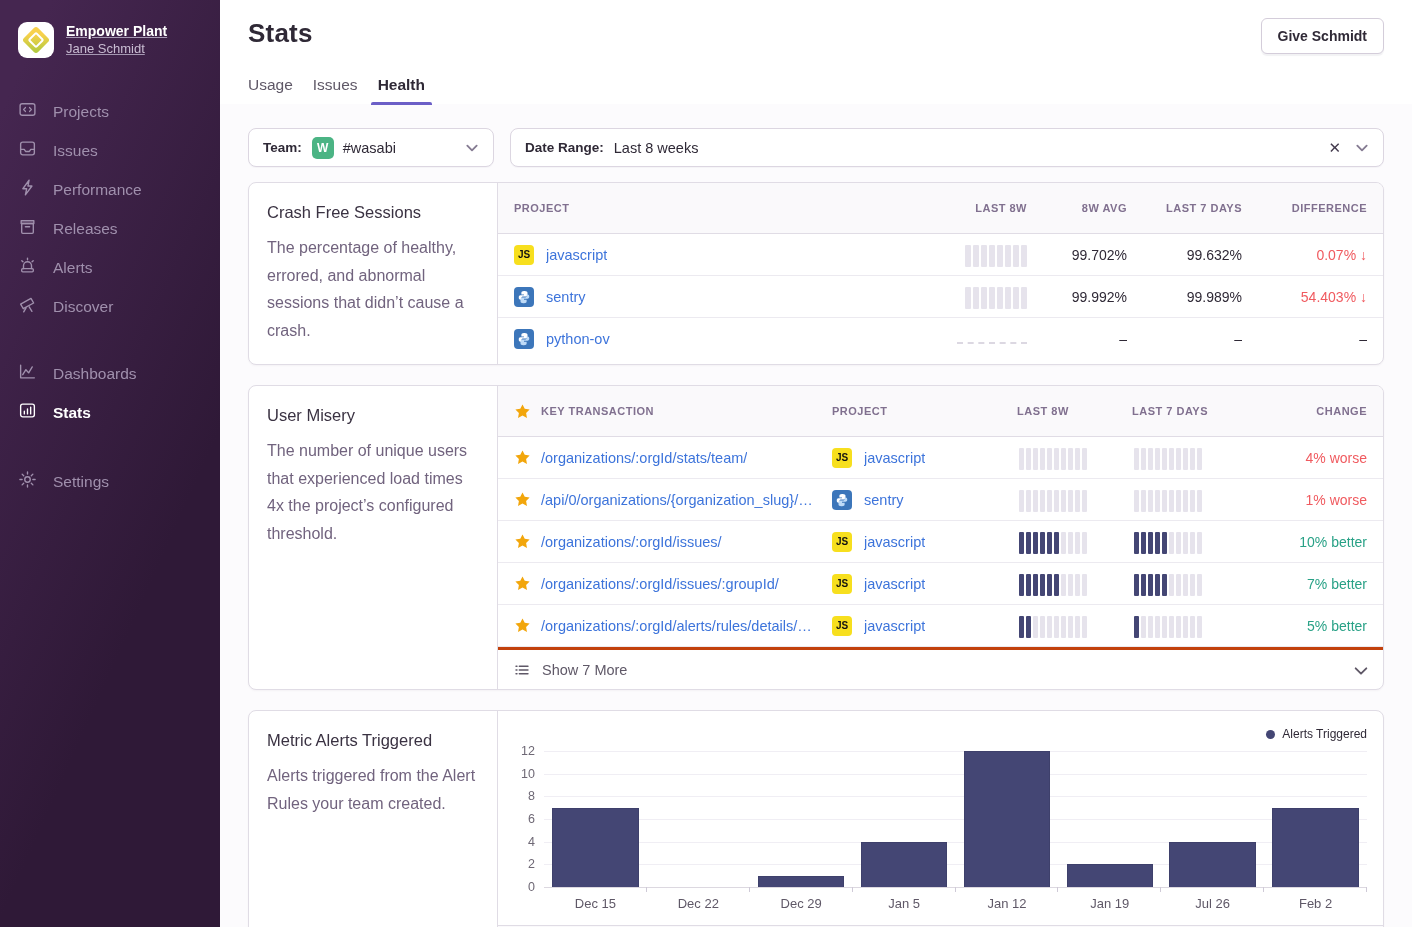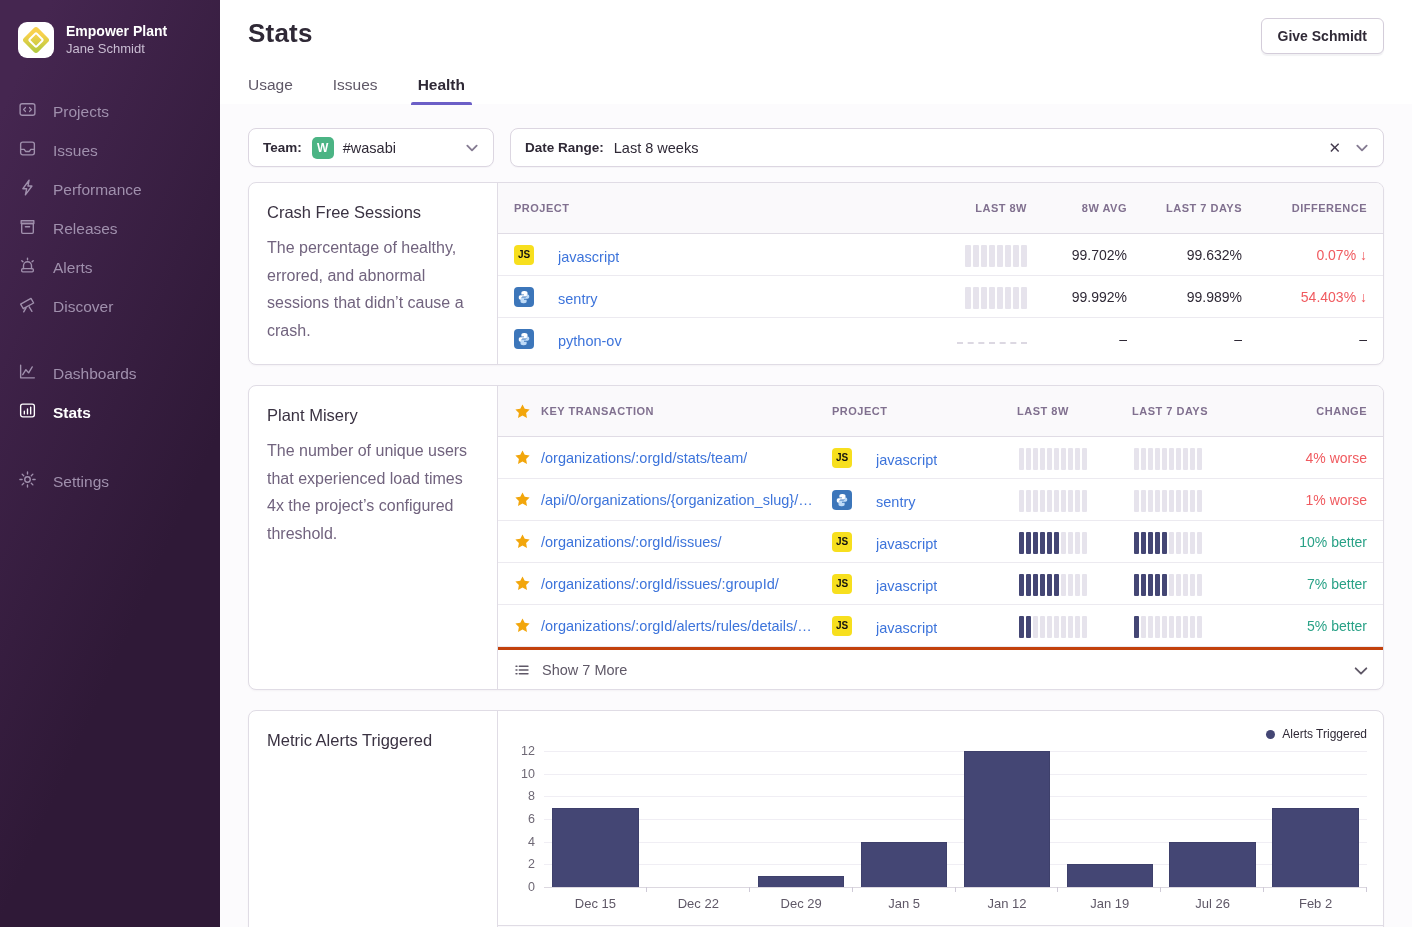--- a/index.html
+++ b/index.html
@@ -8,41 +8,41 @@
 
   
   .sidebar { width:220px; height:100%; flex:0 0 220px;
     background:linear-gradient(294.17deg,#2f1937 35%,#452650 92%);
     color:#a598b2; display:flex; flex-direction:column; padding:22px 0 18px; }
   .org { display:flex; align-items:center; gap:12px; padding:0 18px; margin-bottom:34px; cursor:pointer; }
   .org-logo { width:36px; height:36px; background:#fff; border-radius:9px; position:relative; flex:0 0 36px; }
   .org-logo .diamond { position:absolute; inset:8px; transform:rotate(45deg);
     background:linear-gradient(135deg,#f8d14c 30%,#a9c93d 100%); border-radius:3px; }
   .org-logo .diamond-inner { position:absolute; inset:4px; border:2px solid #fff; border-radius:2px; }
-  .org-names { line-height:1.25; }
+  .org-names { line-height:1.25;text-decoration:underline; }
   .org-name { color:#fff; font-weight:700; font-size:14px; }
   .org-user { color:#c9bdd2; font-size:13px; }
   .nav { display:flex; flex-direction:column; }
   .nav-item { display:flex; align-items:center; gap:16px; padding:8px 18px; font-size:15.5px;
     color:#a090ad; cursor:pointer; }
   .nav-item svg { width:19px; height:19px; stroke:currentColor; fill:none;
     stroke-width:1.3; stroke-linecap:round; stroke-linejoin:round; }
   .nav-item.active { color:#ffffff; font-weight:600; }
   .nav-gap { height:28px; }
   .nav-gap-lg { height:30px; }
 
   
   .main { flex:1; display:flex; flex-direction:column; min-width:0; }
   .main-header { background:#fff; padding:18px 28px 0; }
   .header-top { display:flex; align-items:flex-start; justify-content:space-between; }
   .page-title { font-size:26px; font-weight:700; color:#2f2936; letter-spacing:.2px; }
   .feedback-btn { background:#fff; border:1px solid #d4cdda; border-radius:6px; padding:9px 16px;
     font-size:14px; font-weight:600; color:#2f2936; cursor:pointer;
     box-shadow:0 2px 1px rgba(40,30,60,.06); font-family:inherit; }
-  .tabs { display:flex; gap:40px; margin-top:22px; }
+  .tabs { display:flex; gap:20px; margin-top:22px; }
   .tab { font-size:15.5px; color:#5f5867; padding-bottom:10px; cursor:pointer; position:relative; }
   .tab.active { color:#2f2936; font-weight:600; }
   .tab.active::after { content:""; position:absolute; left:-7px; right:-7px; bottom:-1px; height:3px;
     background:#6c5fc7; border-radius:2px 2px 0 0; }
   .header-divider { height:1px; background:#e7e3ea; }
 
   .content { flex:1; padding:24px 28px 0; background:#fcfbfd; }
 
   
   .filters { display:flex; gap:16px; margin-bottom:15px; }
@@ -74,21 +74,21 @@
     padding:0 16px; height:51px; }
   .th { font-size:11px; font-weight:700; letter-spacing:.5px; color:#80708f; text-transform:uppercase; }
   .tr { display:grid; align-items:center; padding:0 16px; height:42px; border-bottom:1px solid #eceaf0; }
   .tr:last-child { border-bottom:none; }
   .num { text-align:right; font-size:14px; color:#2f2936; }
   .right { text-align:right; }
   .cols-crash { grid-template-columns:1fr 110px 100px 115px 125px; }
   .cols-misery { grid-template-columns:1fr 185px 115px 115px 120px; }
   .cols-alerts { grid-template-columns:1fr 215px 155px 110px 120px; }
 
-  .proj-cell { display:flex; align-items:flex-end; gap:24px; min-width:0; }
+  .proj-cell { display:flex; align-items:center; gap:12px; min-width:0; }
   .js-badge { width:20px; height:20px; background:#f7df1e; border-radius:4px; color:#111;
     font-size:10px; font-weight:700; display:flex; align-items:center; justify-content:center; flex:0 0 20px; }
   .py-badge { width:20px; height:20px; background:#3c76ba; border-radius:4px;
     display:flex; align-items:center; justify-content:center; flex:0 0 20px; }
   .py-badge svg { width:14px; height:14px; }
   .link { color:#3d74db; font-size:14.5px; text-decoration:none; cursor:pointer; white-space:nowrap;
     overflow:hidden; text-overflow:ellipsis; }
 
   .spark { display:inline-flex; align-items:flex-end; gap:2px; height:24px; justify-content:flex-end; }
   .spark i { width:5px; height:22px; background:#e6e3ec; border-radius:1px; }
@@ -330,21 +330,21 @@
             </div>
           <div class="num" data-interactable="false">–</div>
           <div class="num" data-interactable="false">–</div>
           <div class="num" data-interactable="false">–</div>
         </div>
       </div>
     </section>
 
     <section class="panel" data-interactable="false">
       <div class="panel-desc">
-        <div class="panel-title" data-interactable="false">Plant Misery</div>
+        <div class="panel-title" data-interactable="false">User Misery</div>
         <div class="panel-sub" data-interactable="false">The number of unique users that experienced load times 4x the project’s configured threshold.</div>
       </div>
       <div class="panel-body">
         <div class="thead cols-misery">
           <div class="key-head">
             <span class="star" data-interactable="false"><svg viewBox="0 0 16 16">
                   <path d="M8 1.3l2.1 4.2 4.6.7-3.3 3.2.8 4.6L8 11.8 3.8 14l.8-4.6-3.3-3.2 4.6-.7z" fill="#f2a60c"></path>
                 </svg></span>
             <span class="th" data-interactable="false">KEY TRANSACTION</span>
           </div>
@@ -577,20 +577,21 @@
           <span class="chev" data-interactable="false"><svg viewBox="0 0 12 12">
                 <path d="m2 4 4 4 4-4"></path>
               </svg></span>
         </div>
       </div>
     </section>
 
     <section class="panel" data-interactable="false" style="margin-bottom:0;">
       <div class="panel-desc">
         <div class="panel-title" data-interactable="false">Metric Alerts Triggered</div>
+        <div class="panel-sub" data-interactable="false">Alerts triggered from the Alert Rules your team created.</div>
       </div>
       <div class="panel-body">
         <div class="chart-wrap" data-interactable="false">
           <div class="legend" data-interactable="true">
             <span class="legend-dot" data-interactable="false"></span>
             <span data-interactable="false">Alerts Triggered</span>
           </div>
           <div class="chart">
             <div class="y-axis" data-interactable="false">
                 <span style="top: 0%;">12</span>

